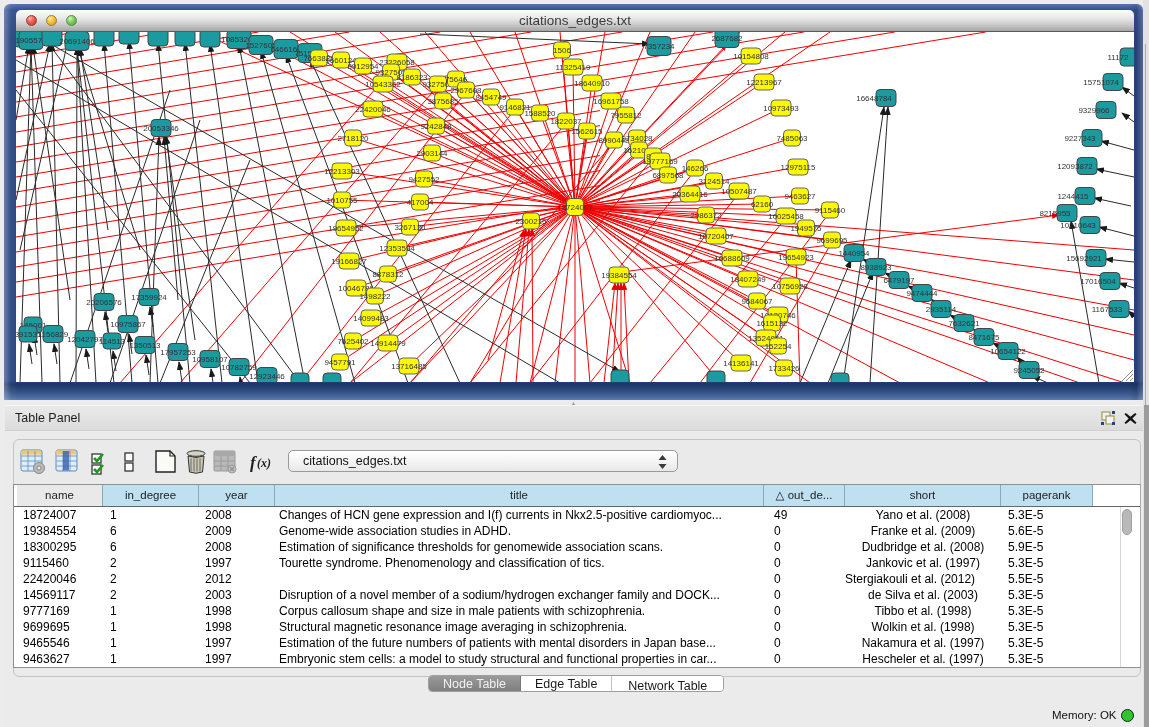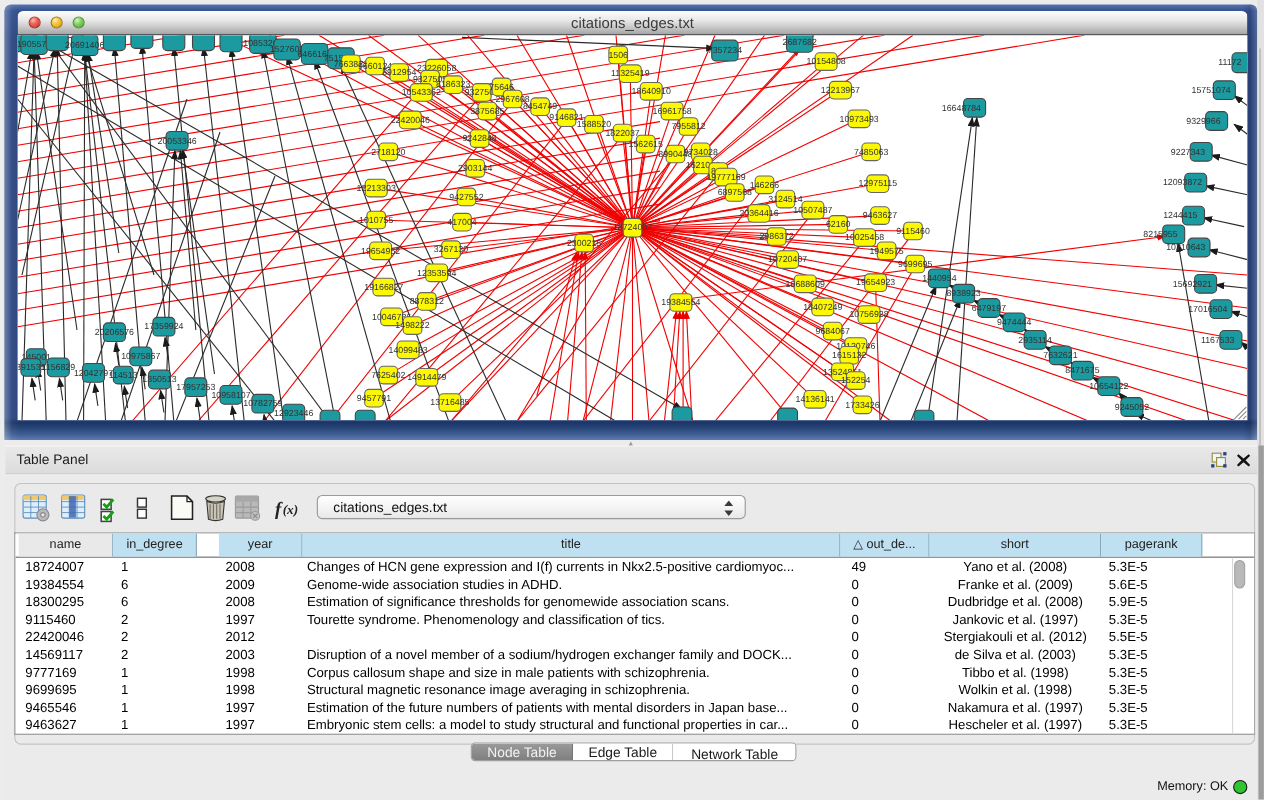--- a/index.html
+++ b/index.html
@@ -625,21 +625,21 @@
 <div class="abs" id="combo">
     <span class="txt">citations_edges.txt</span>
  <svg style="position:absolute;right:10px;top:4px" width="9" height="14">
       <path d="M4.5 0 L8.5 5 L0.5 5 Z" fill="#3a3a3a"></path>
       <path d="M4.5 14 L8.5 9 L0.5 9 Z" fill="#3a3a3a"></path>
     </svg>
 </div>
 <div class="abs" id="tablebox">
     <div id="hdr">
 <div class="hcell" style="left:3px;width:86px;background:#e9e9e9">name</div>
-<div class="hcell" style="left:89px;width:76px;background:#bfe0f1">in_degree</div>
+<div class="hcell" style="left:89px;width:96px;background:#bfe0f1">in_degree</div>
 <div class="hcell" style="left:185px;width:76px;background:#bfe0f1">year</div>
 <div class="hcell" style="left:261px;width:489px;background:#bfe0f1">title</div>
 <div class="hcell" style="left:750px;width:81px;background:#bfe0f1">△ out_de...</div>
 <div class="hcell" style="left:831px;width:156px;background:#bfe0f1">short</div>
 <div class="hcell" style="left:987px;width:92px;background:#bfe0f1">pagerank</div>
 </div>
 <div class="row" style="top:22px">
 <div class="c" style="left:9px;width:80px">18724007</div>
 <div class="c" style="left:96px;width:89px">1</div>
 <div class="c" style="left:191px;width:70px">2008</div>
@@ -673,21 +673,21 @@
 <div class="c" style="left:265px;width:485px">Tourette syndrome. Phenomenology and classification of tics.</div>
 <div class="c" style="left:760px;width:71px">0</div>
 <div class="c" style="left:831px;width:156px;text-align:center">Jankovic et al. (1997)</div>
 <div class="c" style="left:994px;width:85px">5.3E-5</div>
 </div>
 <div class="row" style="top:86px">
 <div class="c" style="left:9px;width:80px">22420046</div>
 <div class="c" style="left:96px;width:89px">2</div>
 <div class="c" style="left:191px;width:70px">2012</div>
 <div class="c" style="left:760px;width:71px">0</div>
-<div class="c" style="left:831px;width:156px;text-align:center">Stergiakouli et al. (2012)</div>
+<div class="c" style="left:831px;width:156px;text-align:left">Stergiakouli et al. (2012)</div>
 <div class="c" style="left:994px;width:85px">5.5E-5</div>
 </div>
 <div class="row" style="top:102px">
 <div class="c" style="left:9px;width:80px">14569117</div>
 <div class="c" style="left:96px;width:89px">2</div>
 <div class="c" style="left:191px;width:70px">2003</div>
 <div class="c" style="left:265px;width:485px">Disruption of a novel member of a sodium/hydrogen exchanger family and DOCK...</div>
 <div class="c" style="left:760px;width:71px">0</div>
 <div class="c" style="left:831px;width:156px;text-align:center">de Silva et al. (2003)</div>
 <div class="c" style="left:994px;width:85px">5.3E-5</div>

